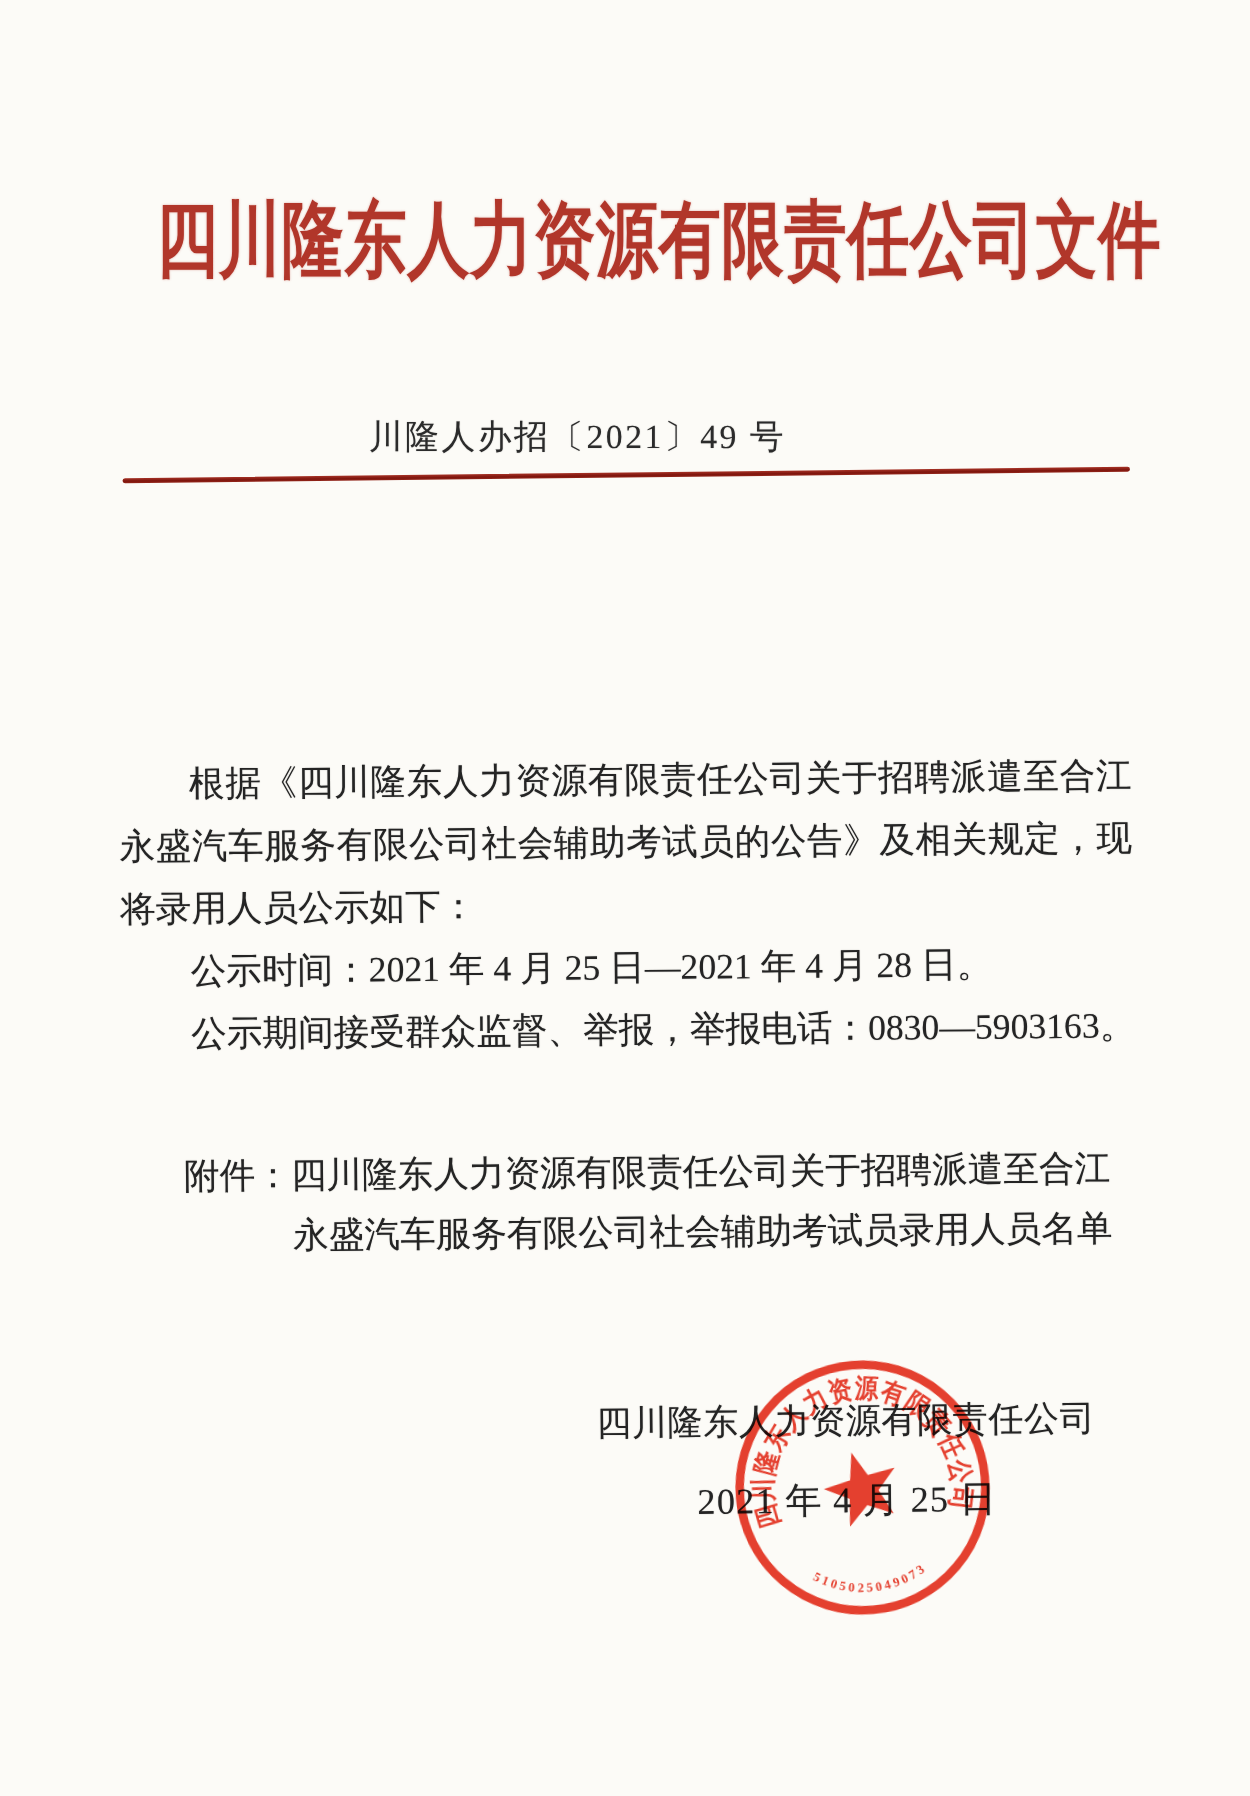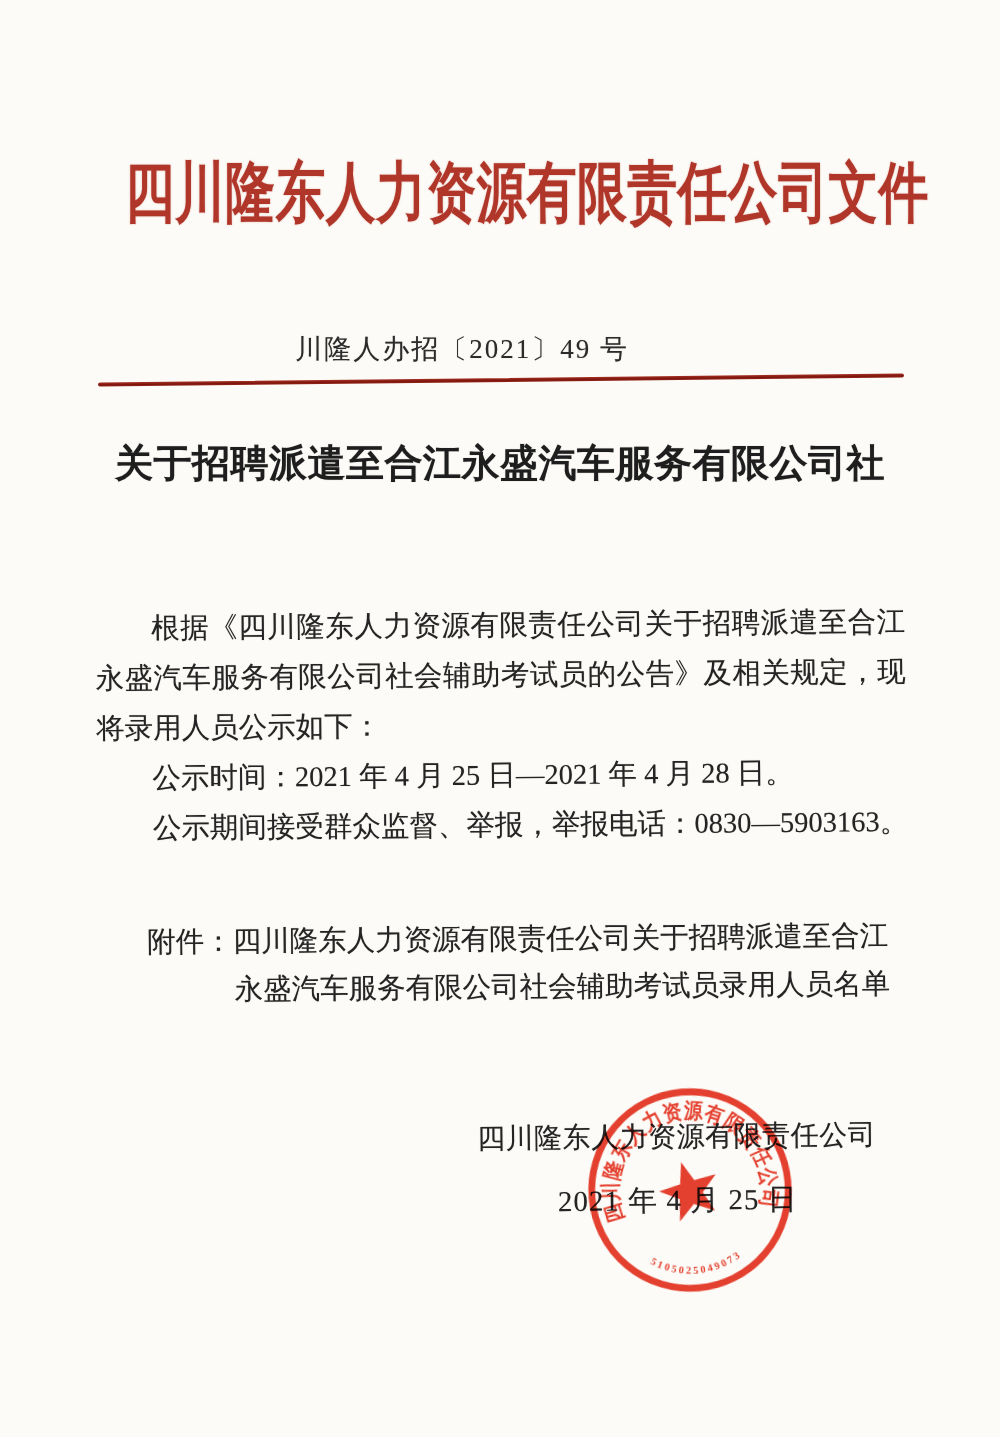--- a/index.html
+++ b/index.html
@@ -90,21 +90,20 @@
 
 <div class="page">
 
   <div class="header-title">四川隆东人力资源有限责任公司文件</div>
 
   <div class="doc-number">川隆人办招〔2021〕49 号</div>
 
   <div class="red-rule"></div>
 
   <div class="doc-title">
-    <div>关于招聘派遣至合江永盛汽车服务有限公司社</div>
   </div>
 
   <div class="body-block">
     <div class="line stretch indent">根据《四川隆东人力资源有限责任公司关于招聘派遣至合江</div>
     <div class="line stretch">永盛汽车服务有限公司社会辅助考试员的公告》及相关规定，现</div>
     <div class="line">将录用人员公示如下：</div>
     <div class="line indent">公示时间：2021 年 4 月 25 日—2021 年 4 月 28 日。</div>
     <div class="line indent">公示期间接受群众监督、举报，举报电话：0830—5903163。</div>
   </div>
 

